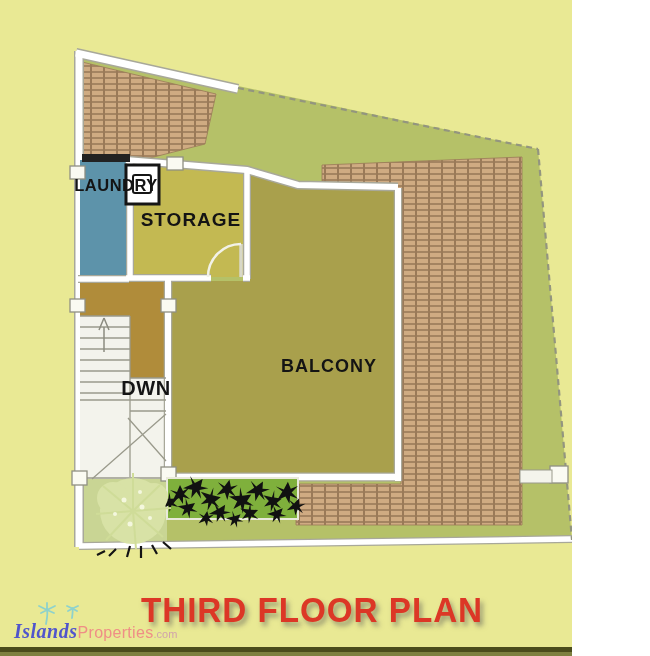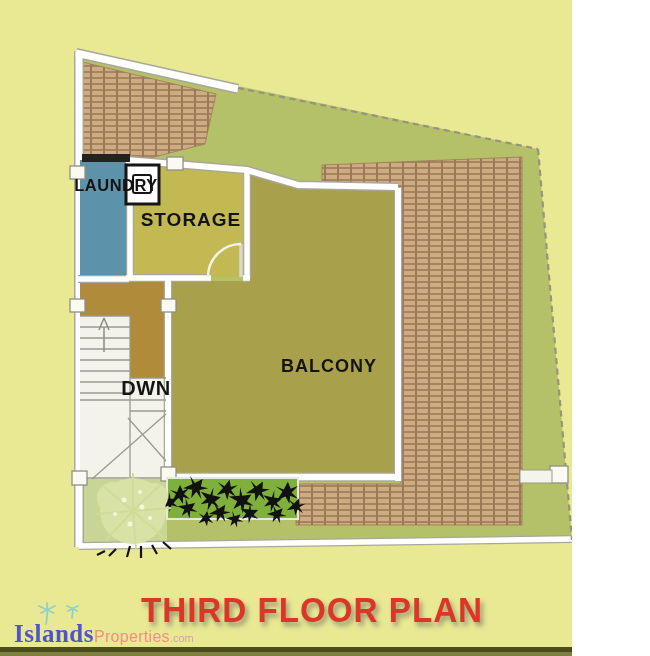--- a/index.html
+++ b/index.html
@@ -16,22 +16,22 @@
   #floor-title{
     position:absolute;left:312px;top:590px;transform:translateX(-50%) scaleX(.95);
     white-space:nowrap;font-size:35px;font-weight:bold;letter-spacing:1px;
     color:var(--title-red,#dc3726);
     text-shadow:3px 4px 5px rgba(110,110,95,.65);
   }
   #logo{position:absolute;left:12px;top:600px;width:200px;height:50px;}
   #logo-palms{position:absolute;left:14px;top:0;}
   #logo-text{position:absolute;left:2px;top:20px;white-space:nowrap;}
   #logo-islands{
-    font-family:"Liberation Serif",serif;font-weight:bold;
-    font-size:25px;color:var(--logo-blue,#5055cc);letter-spacing:.5px;
+    font-family:"Liberation Serif",serif;font-style:italic;font-weight:bold;
+    font-size:20px;color:var(--logo-blue,#5055cc);letter-spacing:.5px;
   }
   #logo-properties{font-size:16px;color:var(--logo-pink,#ef8e86);letter-spacing:.3px;}
   #logo-tld{font-size:11px;color:var(--logo-gray,#d0a2ac);}
   #border-bottom-dark{position:absolute;left:0;top:647px;width:650px;height:5px;background:var(--border-dark,#4b4c1c);}
   #border-bottom-mid{position:absolute;left:0;top:652px;width:650px;height:4px;background:var(--border-mid,#7e8040);}
 </style>
 </head>
 <body>
 
 <div id="stage">

